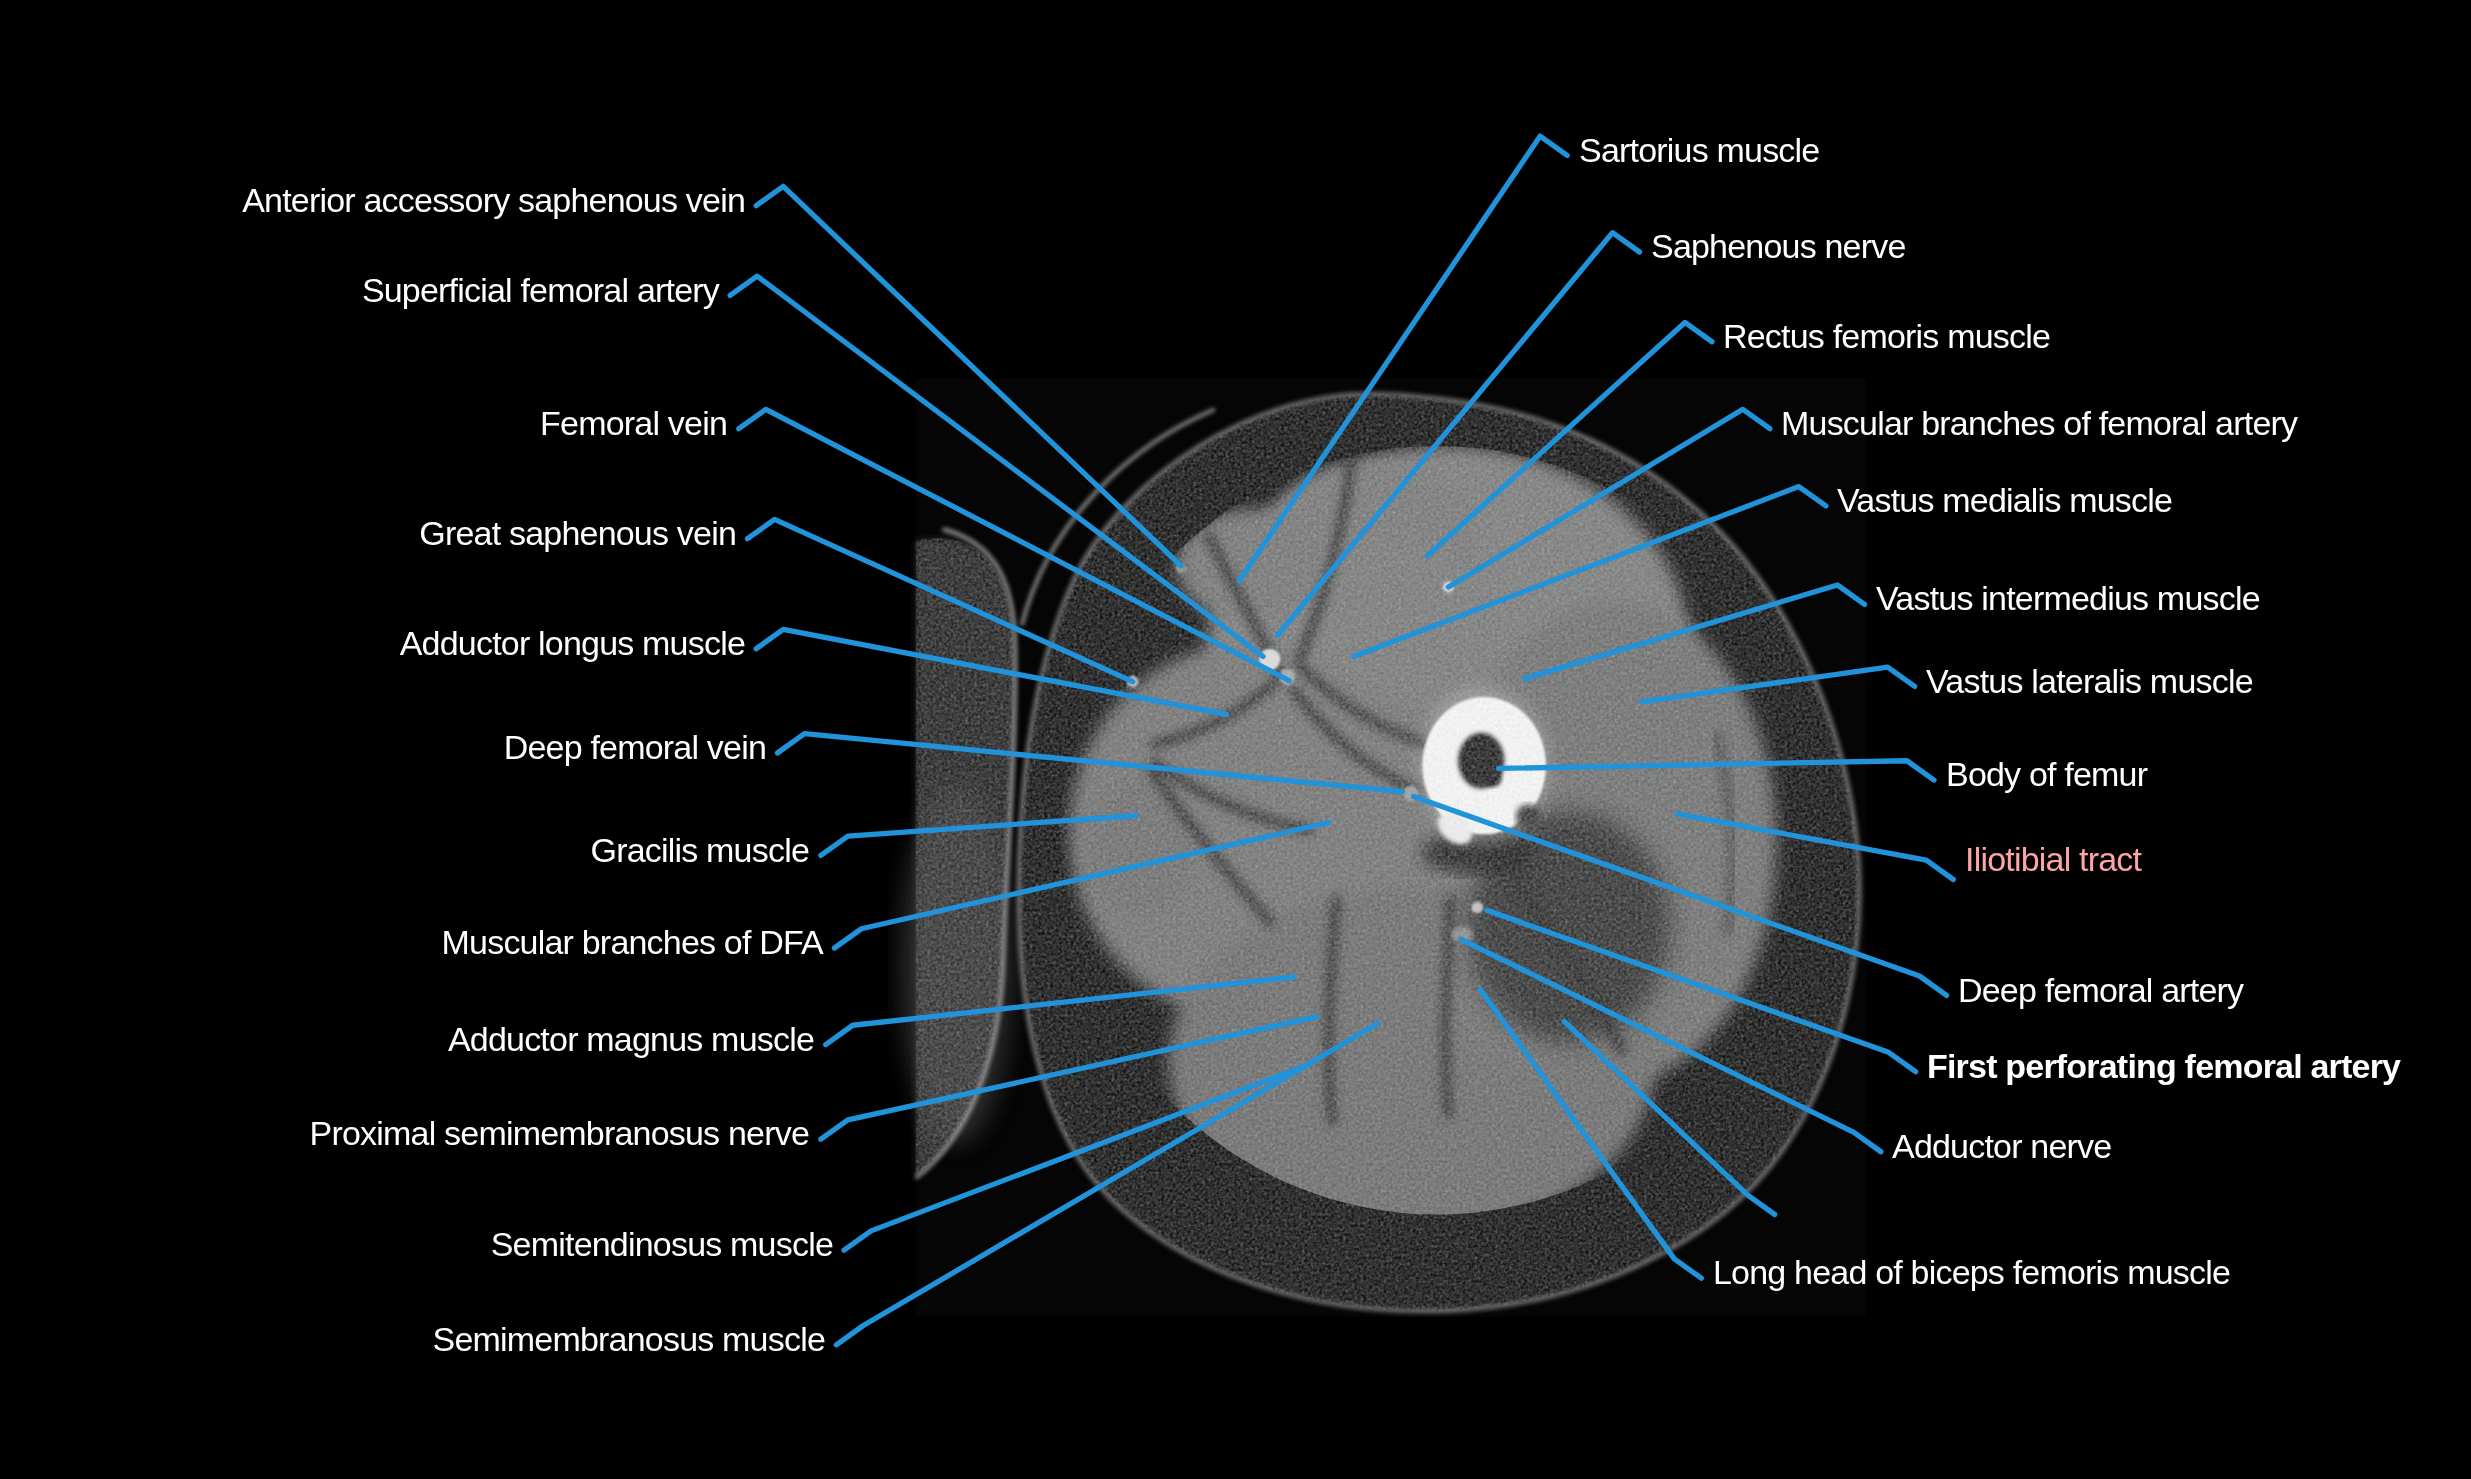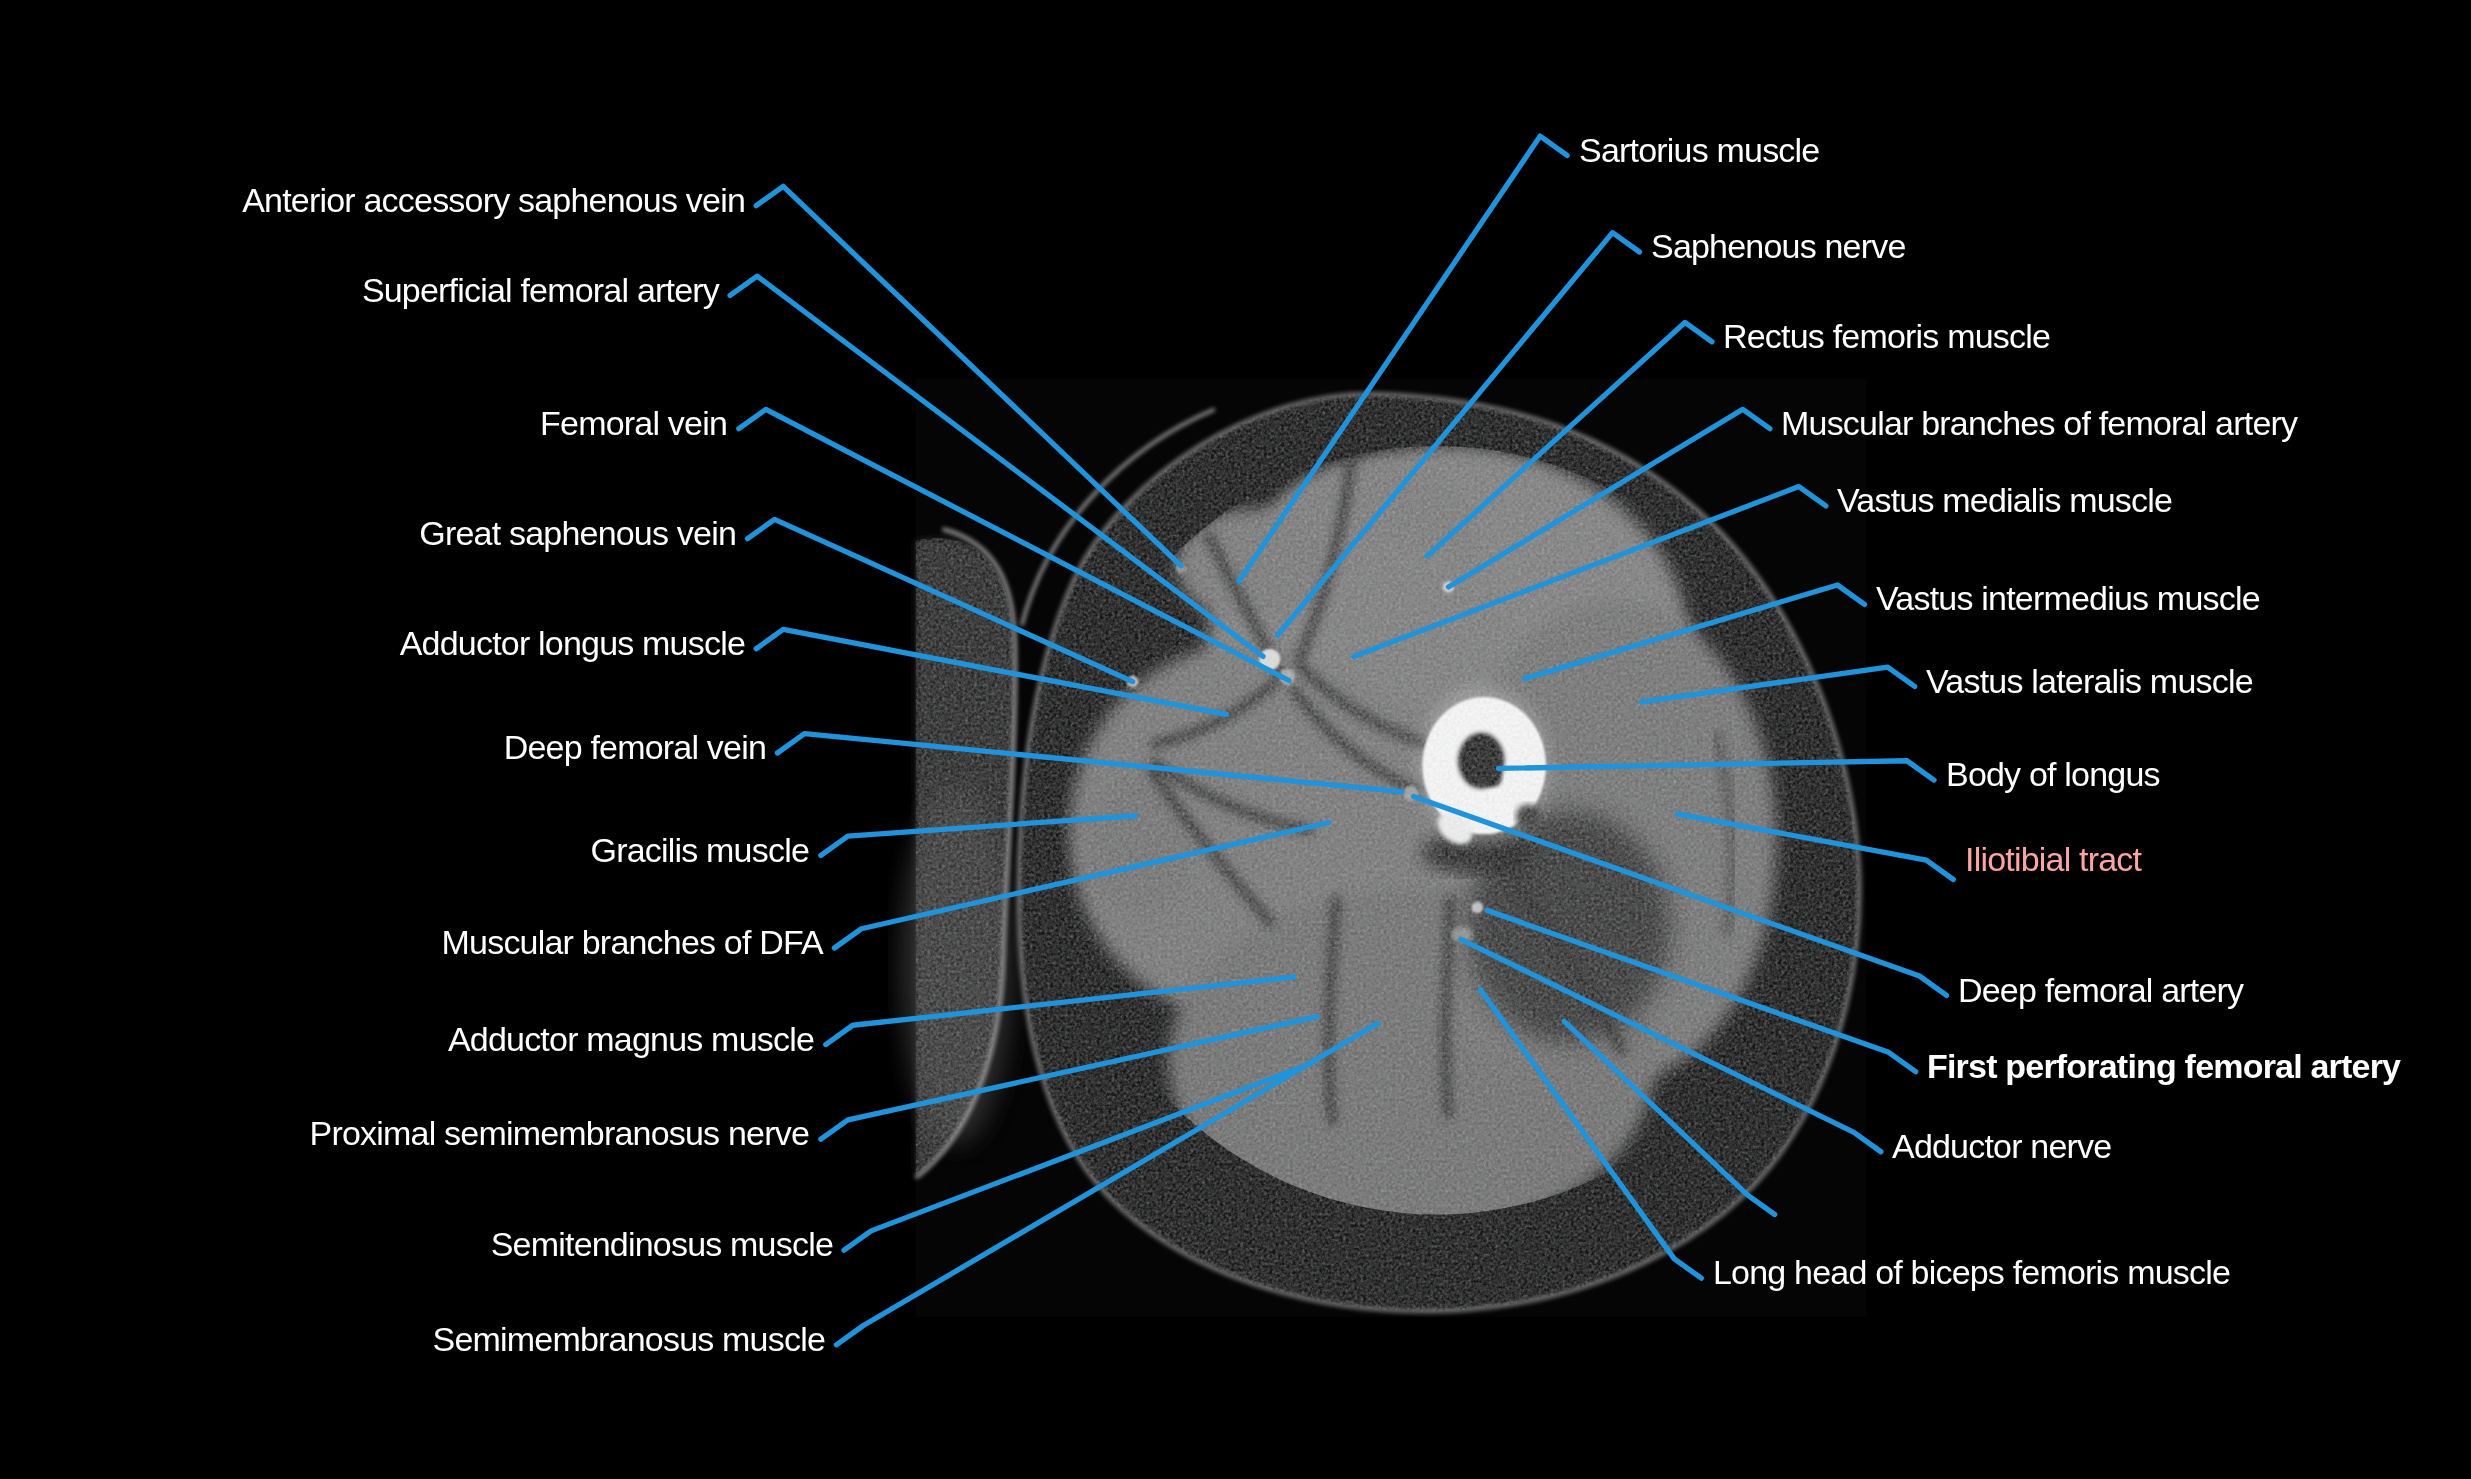--- a/index.html
+++ b/index.html
@@ -172,21 +172,21 @@
       <div class="anat-label left" style="top: 1109px; right: 1663px; color: rgb(255, 255, 255);">Proximal semimembranosus nerve</div>
       <div class="anat-label left" style="top: 1220px; right: 1639px; color: rgb(255, 255, 255);">Semitendinosus muscle</div>
       <div class="anat-label left" style="top: 1315px; right: 1647px; color: rgb(255, 255, 255);">Semimembranosus muscle</div>
       <div class="anat-label right" style="top: 126px; left: 1579px; color: rgb(255, 255, 255);">Sartorius muscle</div>
       <div class="anat-label right" style="top: 222px; left: 1651px; color: rgb(255, 255, 255);">Saphenous nerve</div>
       <div class="anat-label right" style="top: 312px; left: 1723px; color: rgb(255, 255, 255);">Rectus femoris muscle</div>
       <div class="anat-label right" style="top: 399px; left: 1781px; color: rgb(255, 255, 255);">Muscular branches of femoral artery</div>
       <div class="anat-label right" style="top: 476px; left: 1837px; color: rgb(255, 255, 255);">Vastus medialis muscle</div>
       <div class="anat-label right" style="top: 574px; left: 1876px; color: rgb(255, 255, 255);">Vastus intermedius muscle</div>
       <div class="anat-label right" style="top: 657px; left: 1926px; color: rgb(255, 255, 255);">Vastus lateralis muscle</div>
-      <div class="anat-label right" style="top: 750px; left: 1946px; color: rgb(255, 255, 255);">Body of longus</div>
+      <div class="anat-label right" style="top: 750px; left: 1946px; color: rgb(255, 255, 255);">Body of femur</div>
       <div class="anat-label right" style="top: 835px; left: 1965px; color: #fca5a5;">Iliotibial tract</div>
       <div class="anat-label right" style="top: 966px; left: 1958px; color: rgb(255, 255, 255);">Deep femoral artery</div>
       <div class="anat-label right" style="top: 1042px; left: 1927px; color: rgb(255, 255, 255); font-weight: bold;">First perforating femoral artery</div>
       <div class="anat-label right" style="top: 1122px; left: 1892px; color: rgb(255, 255, 255);">Adductor nerve</div>
       <div class="anat-label right" style="top: 1248px; left: 1713px; color: rgb(255, 255, 255);">Long head of biceps femoris muscle</div>
     </div>
 </div>
 
 
 </body></html>

